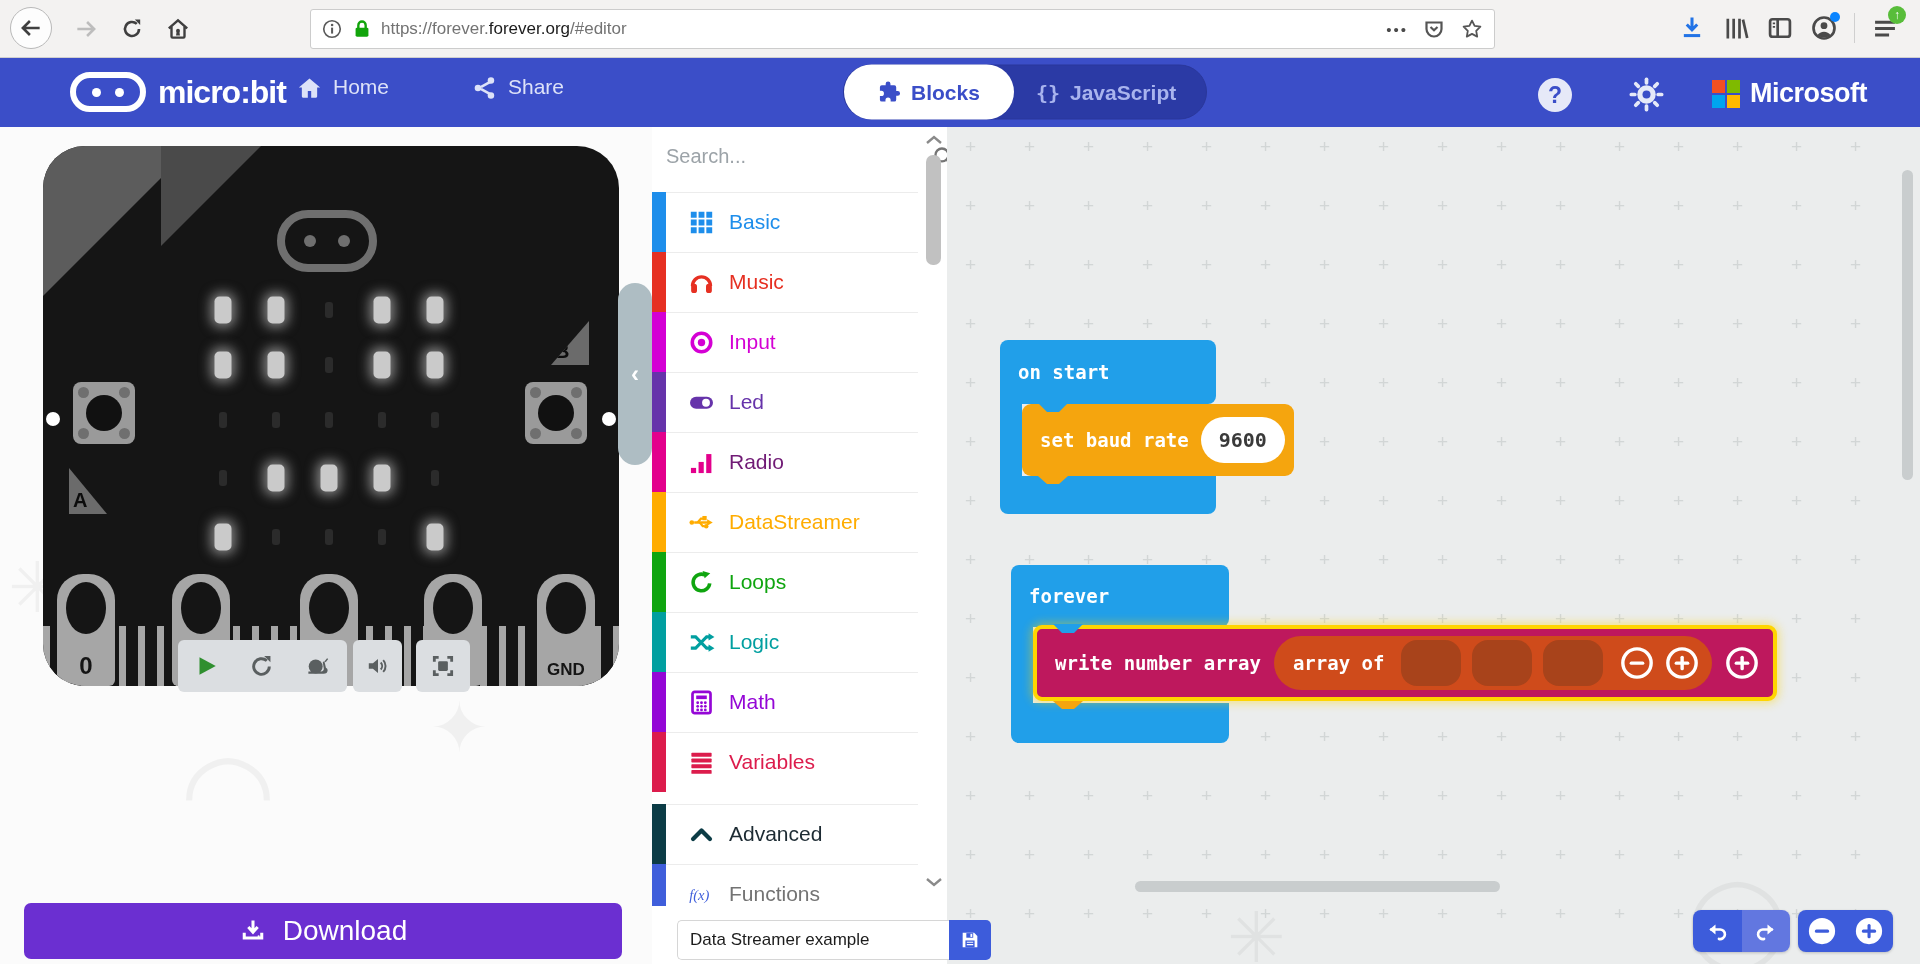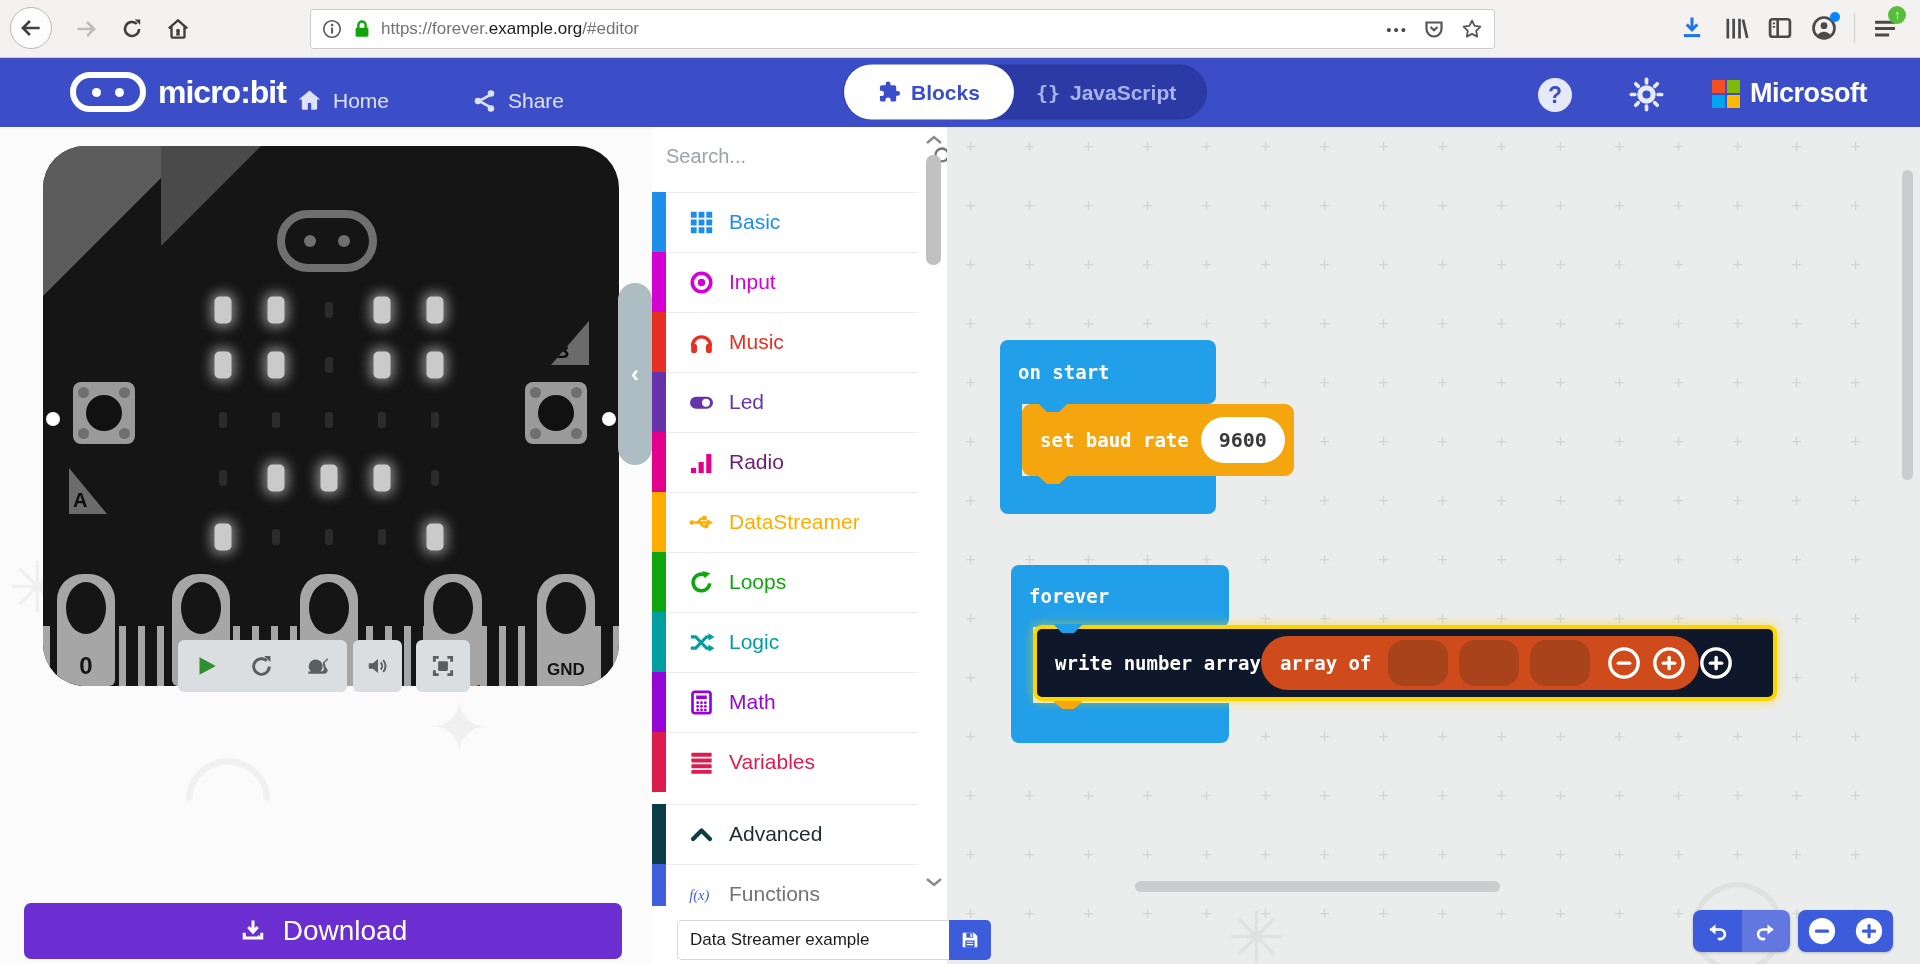--- a/index.html
+++ b/index.html
@@ -23,21 +23,21 @@
   .tb-sep { width:1px; height:30px; background:#cfcfcf; }
   .badge-green { position:absolute; right:-7px; top:-8px; width:18px; height:18px; border-radius:50%; background:#58bd3a; color:#fff; font-size:12px; font-weight:bold; display:flex; align-items:center; justify-content:center; }
   .badge-blue { position:absolute; right:-2px; top:-2px; width:10px; height:10px; border-radius:50%; background:#0a84ff; }
 
   
   .appheader { position:absolute; left:0; top:58px; width:1920px; height:69px; background:#3b4ec8; display:flex; align-items:center; }
   .mb-logo { position:absolute; left:70px; top:14px; display:flex; align-items:center; gap:12px; }
   .mb-oval { width:76px; height:40px; border:6px solid #fff; border-radius:22px; display:flex; align-items:center; justify-content:center; gap:14px; }
   .mb-dot { width:9px; height:9px; border-radius:50%; background:#fff; }
   .mb-word { color:#fff; font-size:32px; font-weight:bold; letter-spacing:-1px; }
-  .hd-item { position:absolute; top:8px; height:69px; display:flex; align-items:center; gap:10px; color:#dde2f8; font-size:21px; cursor:pointer; }
+  .hd-item { position:absolute; top:17px; height:69px; display:flex; gap:10px; color:#dde2f8; font-size:21px; cursor:pointer; }
   .toggle { position:absolute; left:843px; top:65px; height:55px; transform:translateY(-50%); top:34px; display:flex; align-items:center; background:#2b3aa5; border-radius:28px; border:1px solid #2a379b; }
   .toggle-blocks { height:55px; background:#fff; border-radius:28px; display:flex; align-items:center; justify-content:center; gap:10px; padding:0 34px; color:#3b4ec8; font-size:21px; font-weight:bold; }
   .toggle-js { display:flex; align-items:center; gap:10px; padding:0 30px 0 22px; color:#a9b4ee; font-size:21px; font-weight:bold; }
   .js-braces { font-family:"DejaVu Sans Mono", monospace; font-size:20px; }
   .help-circle { position:absolute; left:1538px; top:20px; width:34px; height:34px; border-radius:50%; background:#e6e9f8; color:#3b4ec8; font-size:23px; font-weight:bold; display:flex; align-items:center; justify-content:center; }
   .ms-logo { position:absolute; left:1712px; top:20px; display:flex; align-items:center; gap:10px; }
   .ms-squares { display:grid; grid-template-columns:13px 13px; grid-template-rows:13px 13px; gap:2px; }
   .ms-word { color:#fff; font-size:27px; font-weight:600; letter-spacing:-0.5px; }
 
   
@@ -154,21 +154,21 @@
             <rect x="11" y="10.5" width="2.2" height="6.5" fill="#5a5a5a"></rect>
             <circle cx="12.1" cy="7.6" r="1.4" fill="#5a5a5a"></circle>
           </svg>
       </span>
       <span style="margin-left:8px">
         <svg width="22" height="22" viewBox="0 0 24 24">
             <path d="M8 11V7.8a4 4 0 0 1 8 0V11" fill="none" stroke="#12a40b" stroke-width="2.6"></path>
             <rect x="5" y="10.5" width="14" height="10" rx="1.6" fill="#12a40b"></rect>
           </svg>
       </span>
-      <span class="url-text"><span class="url-dim">https://forever.</span><span class="url-domain">example.org</span><span class="url-dim">/#editor</span></span>
+      <span class="url-text"><span class="url-dim">https://forever.</span><span class="url-domain">forever.org</span><span class="url-dim">/#editor</span></span>
       <span class="url-right">
         <span class="dots">•••</span>
         <span>
           <svg width="24" height="24" viewBox="0 0 24 24">
               <path d="M4.5 5.5h15V12a7.5 7.5 0 0 1-15 0z" fill="none" stroke="#555" stroke-width="2.2"></path>
               <path d="M8.5 10l3.5 3.2L15.5 10" fill="none" stroke="#555" stroke-width="2.2"></path>
             </svg>
         </span>
         <span>
           <svg width="24" height="24" viewBox="0 0 24 24">
@@ -452,39 +452,39 @@
         <div class="cat-row">
           <span class="cat-bar" style="background:#1e8eeb"></span>
           <span class="cat-icon" style="color:#1e8eeb">
             <svg viewBox="0 0 24 24" fill="currentColor">
               <path d="M2.5 2.5h5.2v5.2H2.5zM9.4 2.5h5.2v5.2H9.4zM16.3 2.5h5.2v5.2h-5.2zM2.5 9.4h5.2v5.2H2.5zM9.4 9.4h5.2v5.2H9.4zM16.3 9.4h5.2v5.2h-5.2zM2.5 16.3h5.2v5.2H2.5zM9.4 16.3h5.2v5.2H9.4zM16.3 16.3h5.2v5.2h-5.2z"></path>
             </svg>
           </span>
           <span class="cat-label" style="color:#1e8eeb">Basic</span>
         </div>
         <div class="cat-row">
-          <span class="cat-bar" style="background:#d400d4"></span>
-          <span class="cat-icon" style="color:#d400d4">
-            <svg viewBox="0 0 24 24">
-              <circle cx="12" cy="12" r="8.2" fill="none" stroke="currentColor" stroke-width="3.2"></circle>
-              <circle cx="12" cy="12" r="3.3" fill="currentColor"></circle>
-            </svg>
-          </span>
-          <span class="cat-label" style="color:#d400d4">Input</span>
-        </div>
-        <div class="cat-row">
           <span class="cat-bar" style="background:#e63022"></span>
           <span class="cat-icon" style="color:#e63022">
             <svg viewBox="0 0 24 24">
               <path d="M4 15a8 8 0 0 1 16 0" fill="none" stroke="currentColor" stroke-width="3"></path>
               <rect x="2.8" y="13.2" width="5.2" height="8.2" rx="2.4" fill="currentColor"></rect>
               <rect x="16" y="13.2" width="5.2" height="8.2" rx="2.4" fill="currentColor"></rect>
             </svg>
           </span>
           <span class="cat-label" style="color:#e63022">Music</span>
+        </div>
+        <div class="cat-row">
+          <span class="cat-bar" style="background:#d400d4"></span>
+          <span class="cat-icon" style="color:#d400d4">
+            <svg viewBox="0 0 24 24">
+              <circle cx="12" cy="12" r="8.2" fill="none" stroke="currentColor" stroke-width="3.2"></circle>
+              <circle cx="12" cy="12" r="3.3" fill="currentColor"></circle>
+            </svg>
+          </span>
+          <span class="cat-label" style="color:#d400d4">Input</span>
         </div>
         <div class="cat-row">
           <span class="cat-bar" style="background:#6633aa"></span>
           <span class="cat-icon" style="color:#6633aa">
             <svg viewBox="0 0 24 24">
               <rect x="1.8" y="6.8" width="20.4" height="10.8" rx="5.4" fill="currentColor"></rect>
               <circle cx="16" cy="12.2" r="3.5" fill="#fff"></circle>
             </svg>
           </span>
           <span class="cat-label" style="color:#6633aa">Led</span>
@@ -847,21 +847,21 @@
         <span class="notch-bump" style="background: rgb(245, 165, 14);"></span>
       </div>
     </div>
 
     <div class="block" style="left:64px; top:438px; width:800px; height:180px">
       <div class="blk-top blk-blue mono" style="width: 218px; height: 62px; background: rgb(33, 159, 233);">
           <span>forever</span>
         </div>
       <div class="blk-spine blk-blue" style="top: 62px; width: 22px; height: 76px; background: rgb(33, 159, 233);"></div>
       <div class="blk-bottom blk-blue" style="top: 138px; width: 218px; height: 40px; background: rgb(33, 159, 233);"></div>
-      <div class="stmt stmt-orange sel mono" style="left: 22px; top: 60px; width: 744px; height: 76px; padding-left: 18px; background: #0f172a;">
+      <div class="stmt stmt-orange sel mono" style="left: 22px; top: 60px; width: 744px; height: 76px; padding-left: 18px; gap: 13px; background: #be185d;">
         <span class="notch-cut" style="top: -5px; background: rgb(33, 159, 233);"></span>
         <span>write number array</span>
         <span class="array-pill" style="background: rgb(207, 75, 27);">
           <span class="mono" style="margin:0 6px">array of</span>
           <span style="display:flex; gap:11px">
               <span class="slot" style="background: rgb(168, 67, 27);"></span>
               <span class="slot" style="background: rgb(168, 67, 27);"></span>
               <span class="slot" style="background: rgb(168, 67, 27);"></span>
             </span>
           <span class="ring-btn" style="margin-left:6px">

